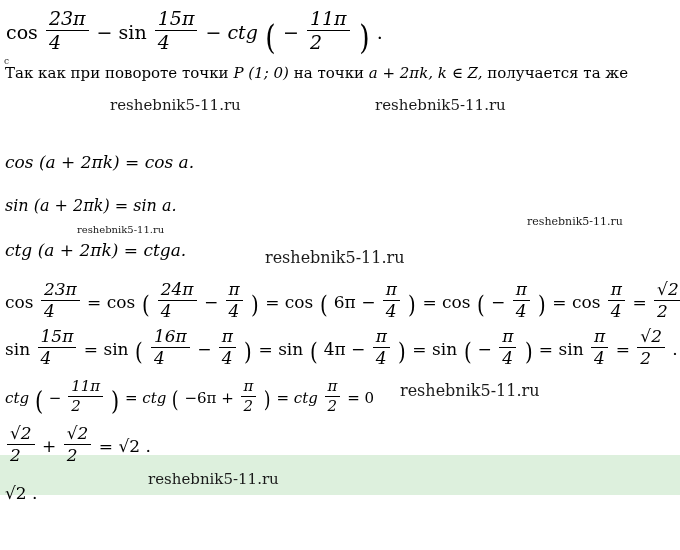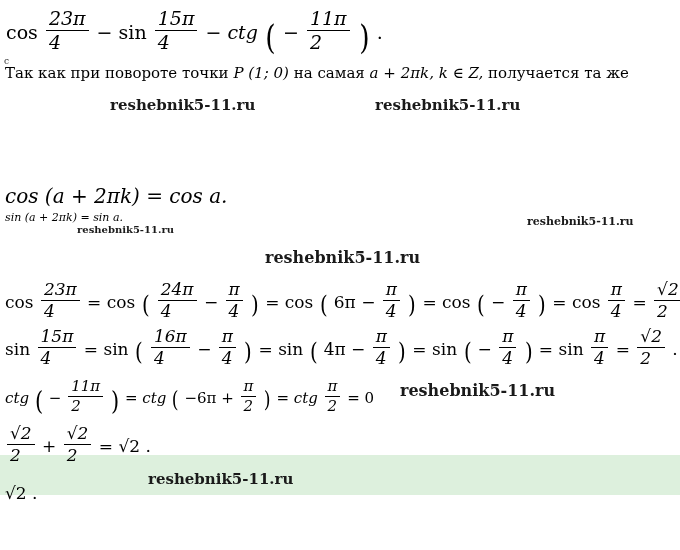--- a/index.html
+++ b/index.html
@@ -63,21 +63,21 @@
     transform: scaleX(0.8);
   }
   .ru {
     font-family: "DejaVu Serif", serif;
     font-style: normal;
     text-align: right;
   }
   .wm {
     position: absolute;
     font-family: "DejaVu Serif", serif;
-    font-weight: bold;
+    font-weight: normal;
     color: #1a1a1a;
     white-space: nowrap;
     letter-spacing: 0px;
   }
   .greenbar {
     position: absolute;
     background: #ddf0dd;
   }
   .tiny-c {
     position: absolute;
@@ -114,30 +114,31 @@
     </span>
     <span class="paren-big">)</span>
     <span class="upr">.</span>
   </div>
 
   <div class="tiny-c" style="left:4px; top:56px;">c</div>
 
   <div class="line" style="left:5px; top:64px; font-size:15px;">
     <span class="ru">Так как при повороте точки</span>
     <span class="math">P (1; 0)</span>
-    <span class="ru">на самая</span>
+    <span class="ru">на точки</span>
     <span class="math">a + 2πk,  k ∈ Z,</span>
     <span class="ru">получается та же</span>
   </div>
 
 
-  <div class="line math" style="left:5px; top:152px; font-size:20px;margin-top:32px;">cos (a + 2πk) = cos a.</div>
-
-  <div class="line math" style="left:5px; top:196px; font-size:11px;margin-top:15px;">sin (a + 2πk) = sin a.</div>
-
+  <div class="line math" style="left:5px; top:152px; font-size:17px;">cos (a + 2πk) = cos a.</div>
+
+  <div class="line math" style="left:5px; top:196px; font-size:16px;">sin (a + 2πk) = sin a.</div>
+
+  <div class="line math" style="left:5px; top:240px; font-size:17px;">ctg (a + 2πk) = ctga.</div>
 
   <div class="line math" style="left:5px; top:280px; font-size:17px;">
     <span class="func">cos</span>
     <span class="frac">
       <span class="num">23π</span>
       <span class="den">4</span>
     </span>
     <span class="upr">=</span>
     <span class="func">cos</span>
     <span class="paren-med">(</span>

